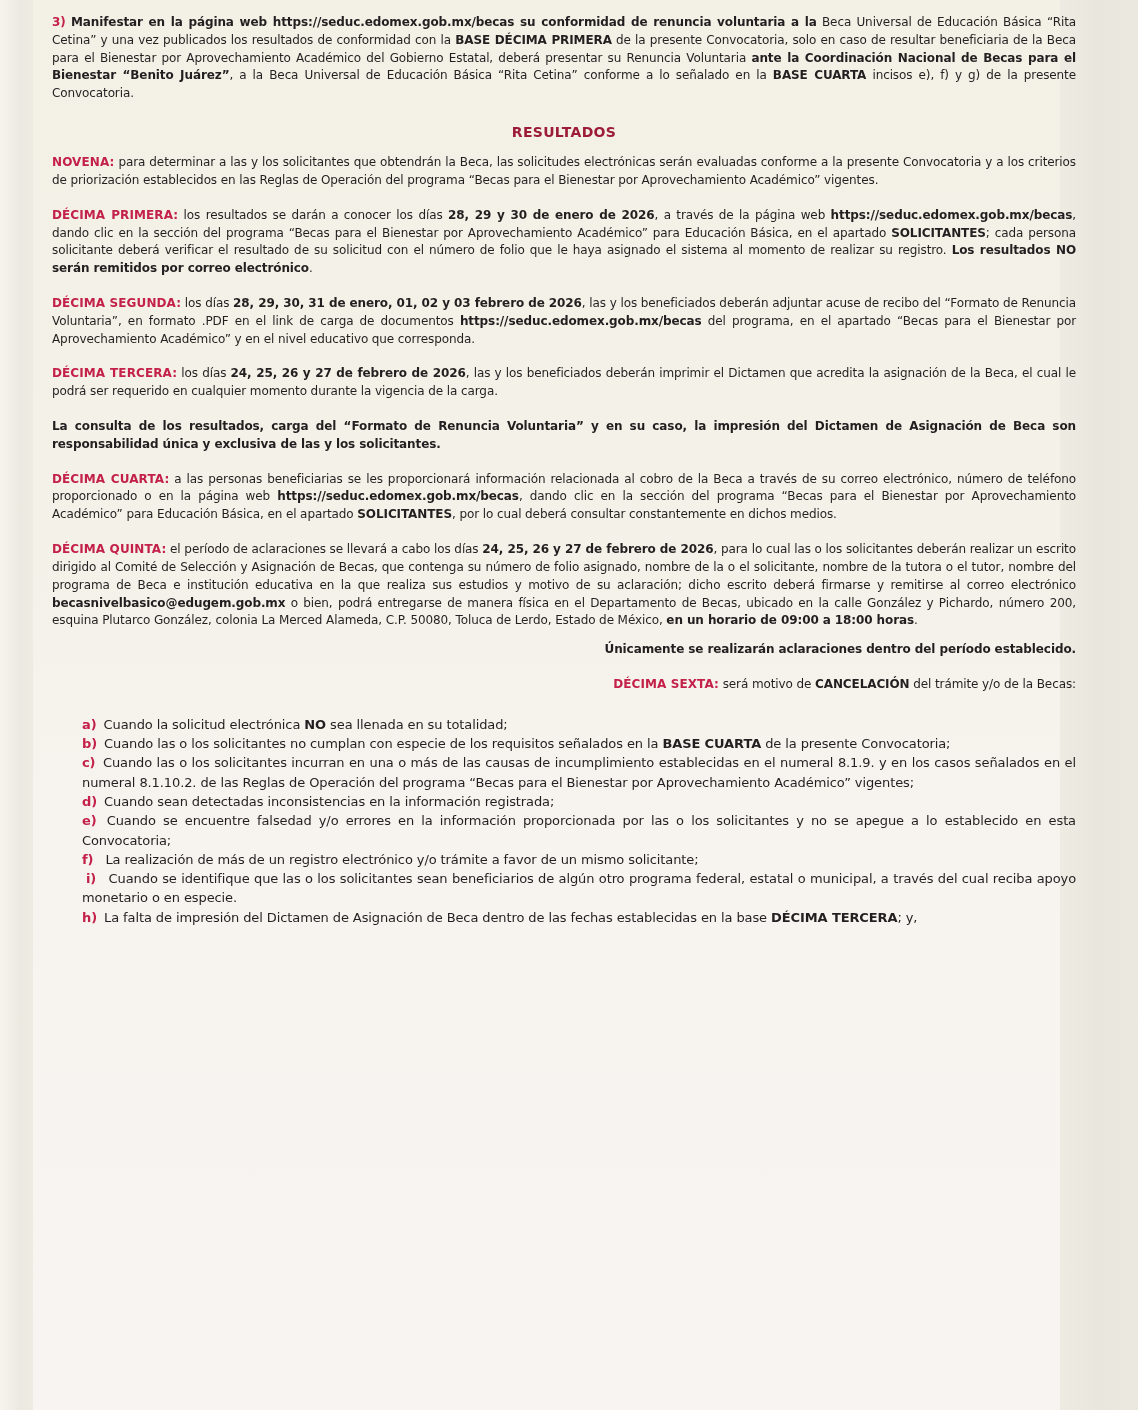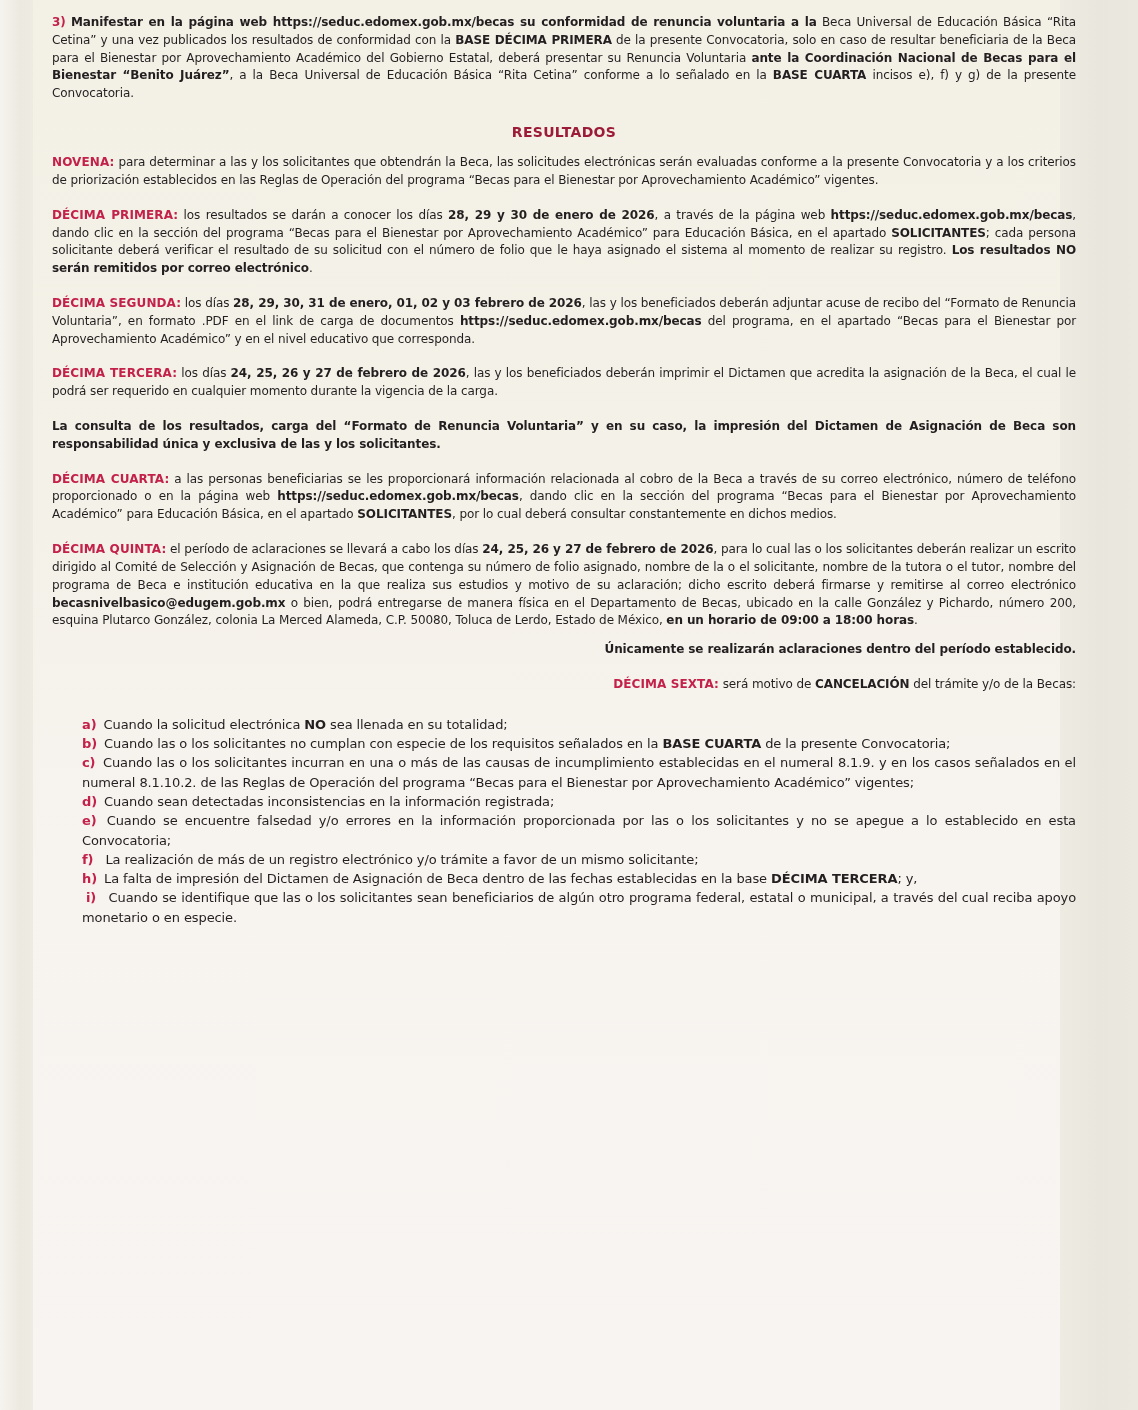--- a/index.html
+++ b/index.html
@@ -135,19 +135,19 @@
 
       <li><span class="marker">c)</span><span> Cuando las o los solicitantes incurran en una o más de las causas de incumplimiento establecidas en el numeral 8.1.9. y en los casos señalados en el numeral 8.1.10.2. de las Reglas de Operación del programa “Becas para el Bienestar por Aprovechamiento Académico” vigentes;</span></li>
 
       <li class="nojust"><span class="marker">d)</span><span> Cuando sean detectadas inconsistencias en la información registrada;</span></li>
 
       <li><span class="marker">e)</span><span> Cuando se encuentre falsedad y/o errores en la información proporcionada por las o los solicitantes y no se apegue a lo establecido en esta Convocatoria;</span></li>
 
       <li class="nojust"><span class="marker marker-wide">f)</span><span> La realización de más de un registro electrónico y/o trámite a favor de un mismo solicitante;</span></li>
 
 
+      <li><span class="marker marker-wide" style="margin-left:4px;">i)</span><span> Cuando se identifique que las o los solicitantes sean beneficiarios de algún otro programa federal, estatal o municipal, a través del cual reciba apoyo monetario o en especie.</span></li>
+
       <li><span class="marker">h)</span><span> La falta de impresión del Dictamen de Asignación de Beca dentro de las fechas establecidas en la base </span><b>DÉCIMA TERCERA</b><span>; y,</span></li>
-
-      <li><span class="marker marker-wide" style="margin-left:4px;">i)</span><span> Cuando se identifique que las o los solicitantes sean beneficiarios de algún otro programa federal, estatal o municipal, a través del cual reciba apoyo monetario o en especie.</span></li>
     </ol>
 
   </div>
 </div>
 
 </body></html>

